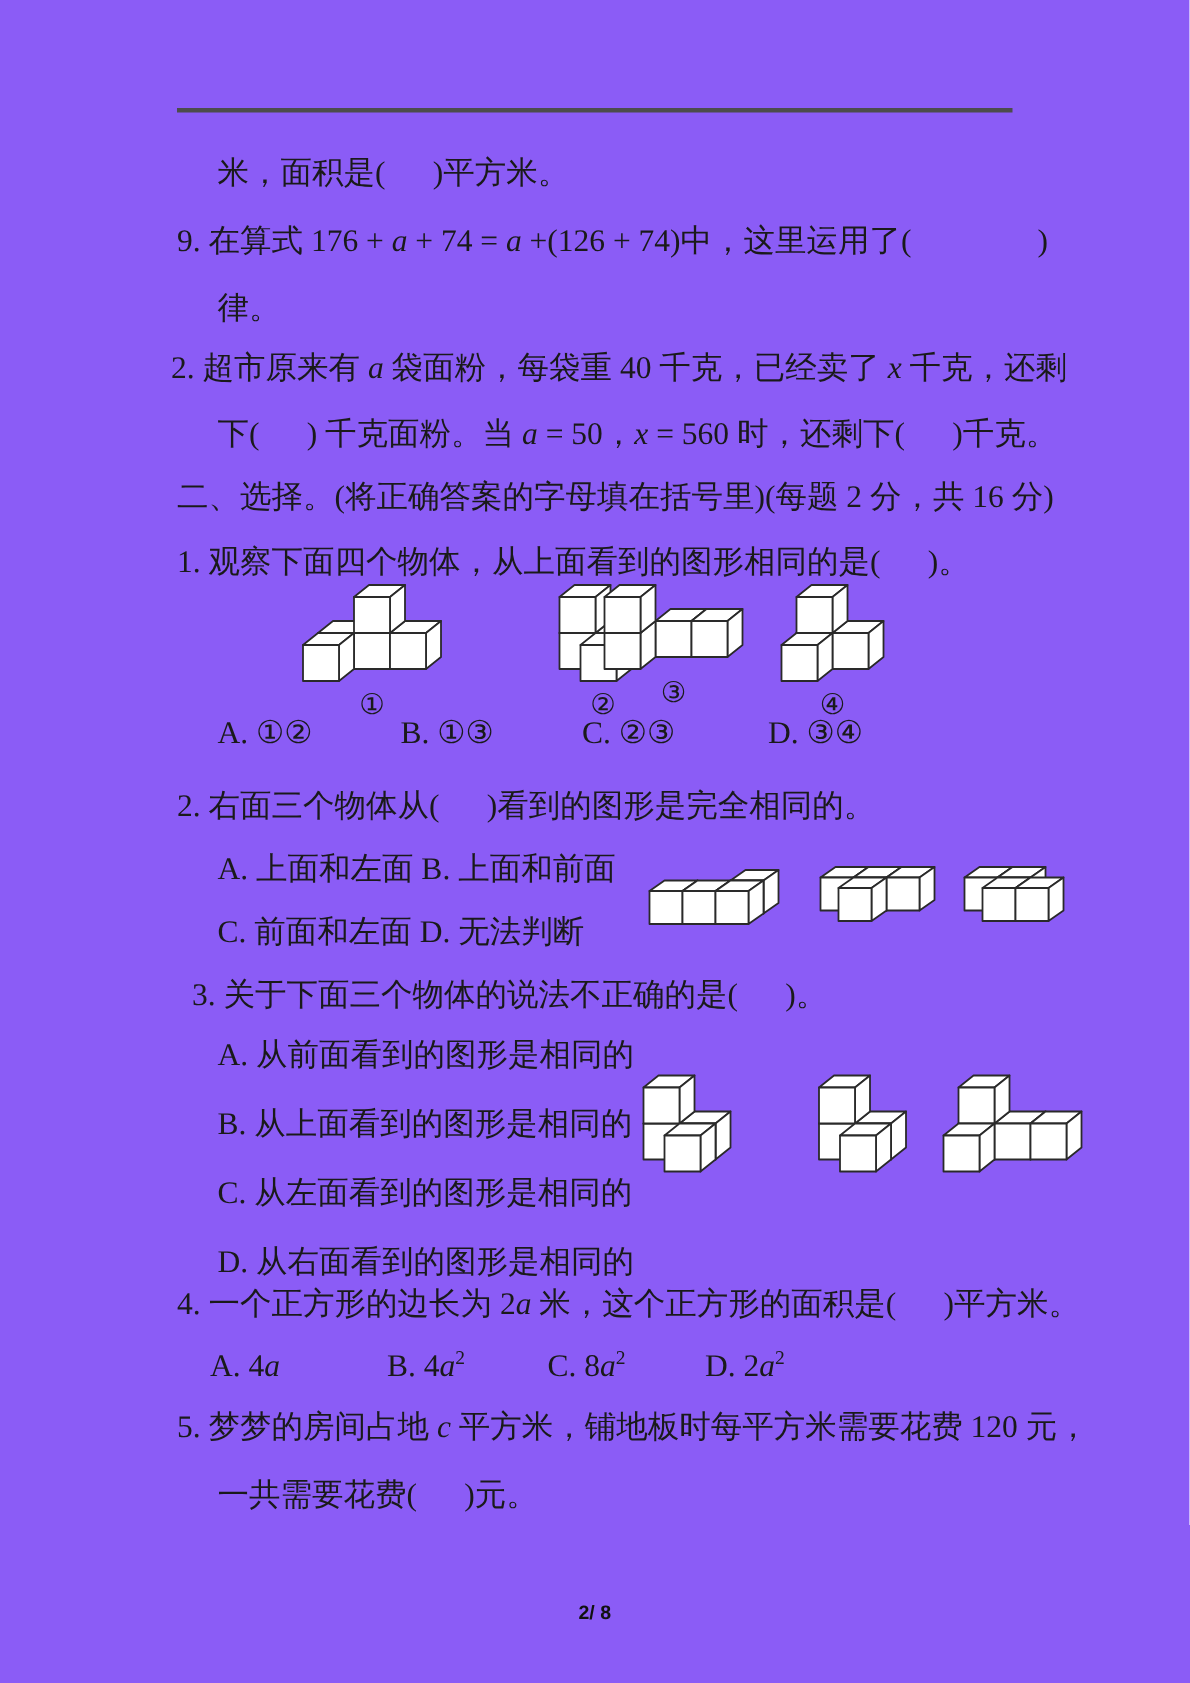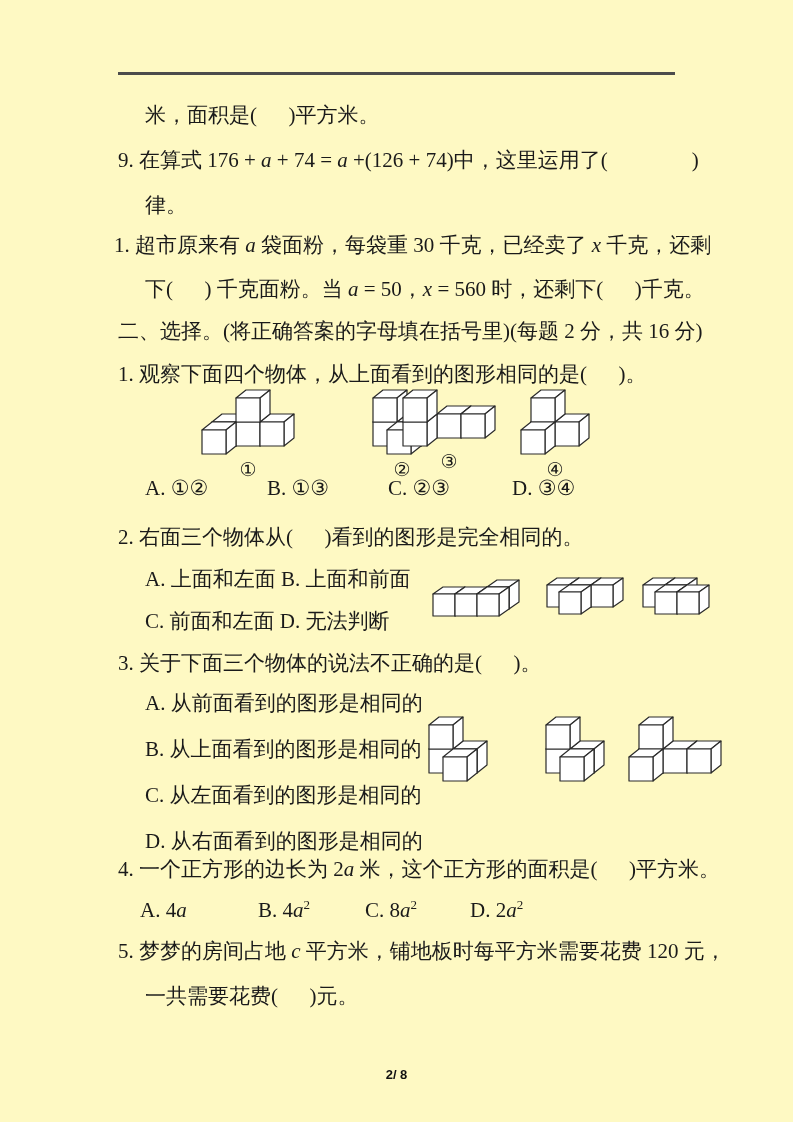--- a/index.html
+++ b/index.html
@@ -1,16 +1,16 @@
 <!DOCTYPE html>
 <html><head>
 <meta charset="utf-8">
 <style>
   html,body{margin:0;padding:0;background:#fff;}
-  .page{position:relative;width:793px;height:1122px;background:#fef9c3;overflow:hidden;
+  .page{position:relative;width:793px;height:1122px;background:#8b5cf6;overflow:hidden;
         font-family:"Liberation Serif","DejaVu Serif",serif;color:#1a1a1a;}
   .rule{position:absolute;}
   .line{position:absolute;font-size:21px;line-height:1.25;white-space:pre;}
   .var{font-style:italic;font-family:"Liberation Serif","DejaVu Serif",serif;}
   sup{font-size:0.62em;line-height:0;}
   .optset{position:absolute;width:100%;height:28px;}
   .opt{position:absolute;font-size:21px;white-space:pre;}
   .fig{position:absolute;display:inline-flex;flex-direction:column;align-items:center;}
   .fig svg{display:block;}
   .fig svg polygon{fill:#ffffff;stroke:#2a2a2a;stroke-width:1.2;stroke-linejoin:round;}
@@ -24,21 +24,21 @@
 <div class="page">
 
   <div class="rule" style="top: 72px; left: 118px; width: 557px; height: 3px; background: rgb(76, 76, 76);"></div>
 
   <div class="line" style="top:102px;left:145px;">米，面积是(      )平方米。</div>
 
   <div class="line" style="top:147px;left:118px;"><span>9. 在算式 176 + </span><span class="var">a</span><span> + 74 = </span><span class="var">a</span><span> +(126 + 74)中，这里运用了(                )</span></div>
 
   <div class="line" style="top:192px;left:145px;">律。</div>
 
-  <div class="line" style="top:232px;left:114px;"><span>1. 超市原来有 </span><span class="var">a</span><span> 袋面粉，每袋重 30 千克，已经卖了 </span><span class="var">x</span><span> 千克，还剩</span></div>
+  <div class="line" style="top:232px;left:114px;"><span>2. 超市原来有 </span><span class="var">a</span><span> 袋面粉，每袋重 40 千克，已经卖了 </span><span class="var">x</span><span> 千克，还剩</span></div>
 
   <div class="line" style="top:276px;left:145px;text-align:right;"><span>下(      ) 千克面粉。当 </span><span class="var">a</span><span> = 50，</span><span class="var">x</span><span> = 560 时，还剩下(      )千克。</span></div>
 
   <div class="line" style="top:318px;left:118px;">二、选择。(将正确答案的字母填在括号里)(每题 2 分，共 16 分)</div>
 
   <div class="line" style="top:361px;left:118px;">1. 观察下面四个物体，从上面看到的图形相同的是(      )。</div>
 
   <div class="fig" style="top:389px;left:201px;">
     <svg viewBox="0 0 94 66" width="94" height="66">
         <polygon points="11,33 21,25 45,25 35,33"></polygon>
@@ -166,21 +166,21 @@
         <polygon points="23,30 45,30 45,8 23,8"></polygon>
         <polygon points="13,15 23,8 45,8 35,15"></polygon>
         <polygon points="35,37 45,30 45,8 35,15"></polygon>
         <polygon points="13,37 35,37 35,15 13,15"></polygon>
         <polygon points="35,15 45,8 67,8 57,15"></polygon>
         <polygon points="57,37 67,30 67,8 57,15"></polygon>
         <polygon points="35,37 57,37 57,15 35,15"></polygon>
       </svg>
   </div>
 
-  <div class="line" style="top:650px;left:118px;text-align:right;">3. 关于下面三个物体的说法不正确的是(      )。</div>
+  <div class="line" style="top:650px;left:128px;text-align:right;">3. 关于下面三个物体的说法不正确的是(      )。</div>
 
   <div class="line" style="top:690px;left:145px;">A. 从前面看到的图形是相同的</div>
   <div class="line" style="top:736px;left:145px;">B. 从上面看到的图形是相同的</div>
   <div class="line" style="top:782px;left:145px;">C. 从左面看到的图形是相同的</div>
   <div class="line" style="top:828px;left:145px;">D. 从右面看到的图形是相同的</div>
 
   <div class="fig" style="top:716px;left:428px;">
     <svg viewBox="0 0 60 66" width="60" height="66">
         <polygon points="1,33 11,25 35,25 25,33"></polygon>
         <polygon points="25,57 35,49 35,25 25,33"></polygon>

